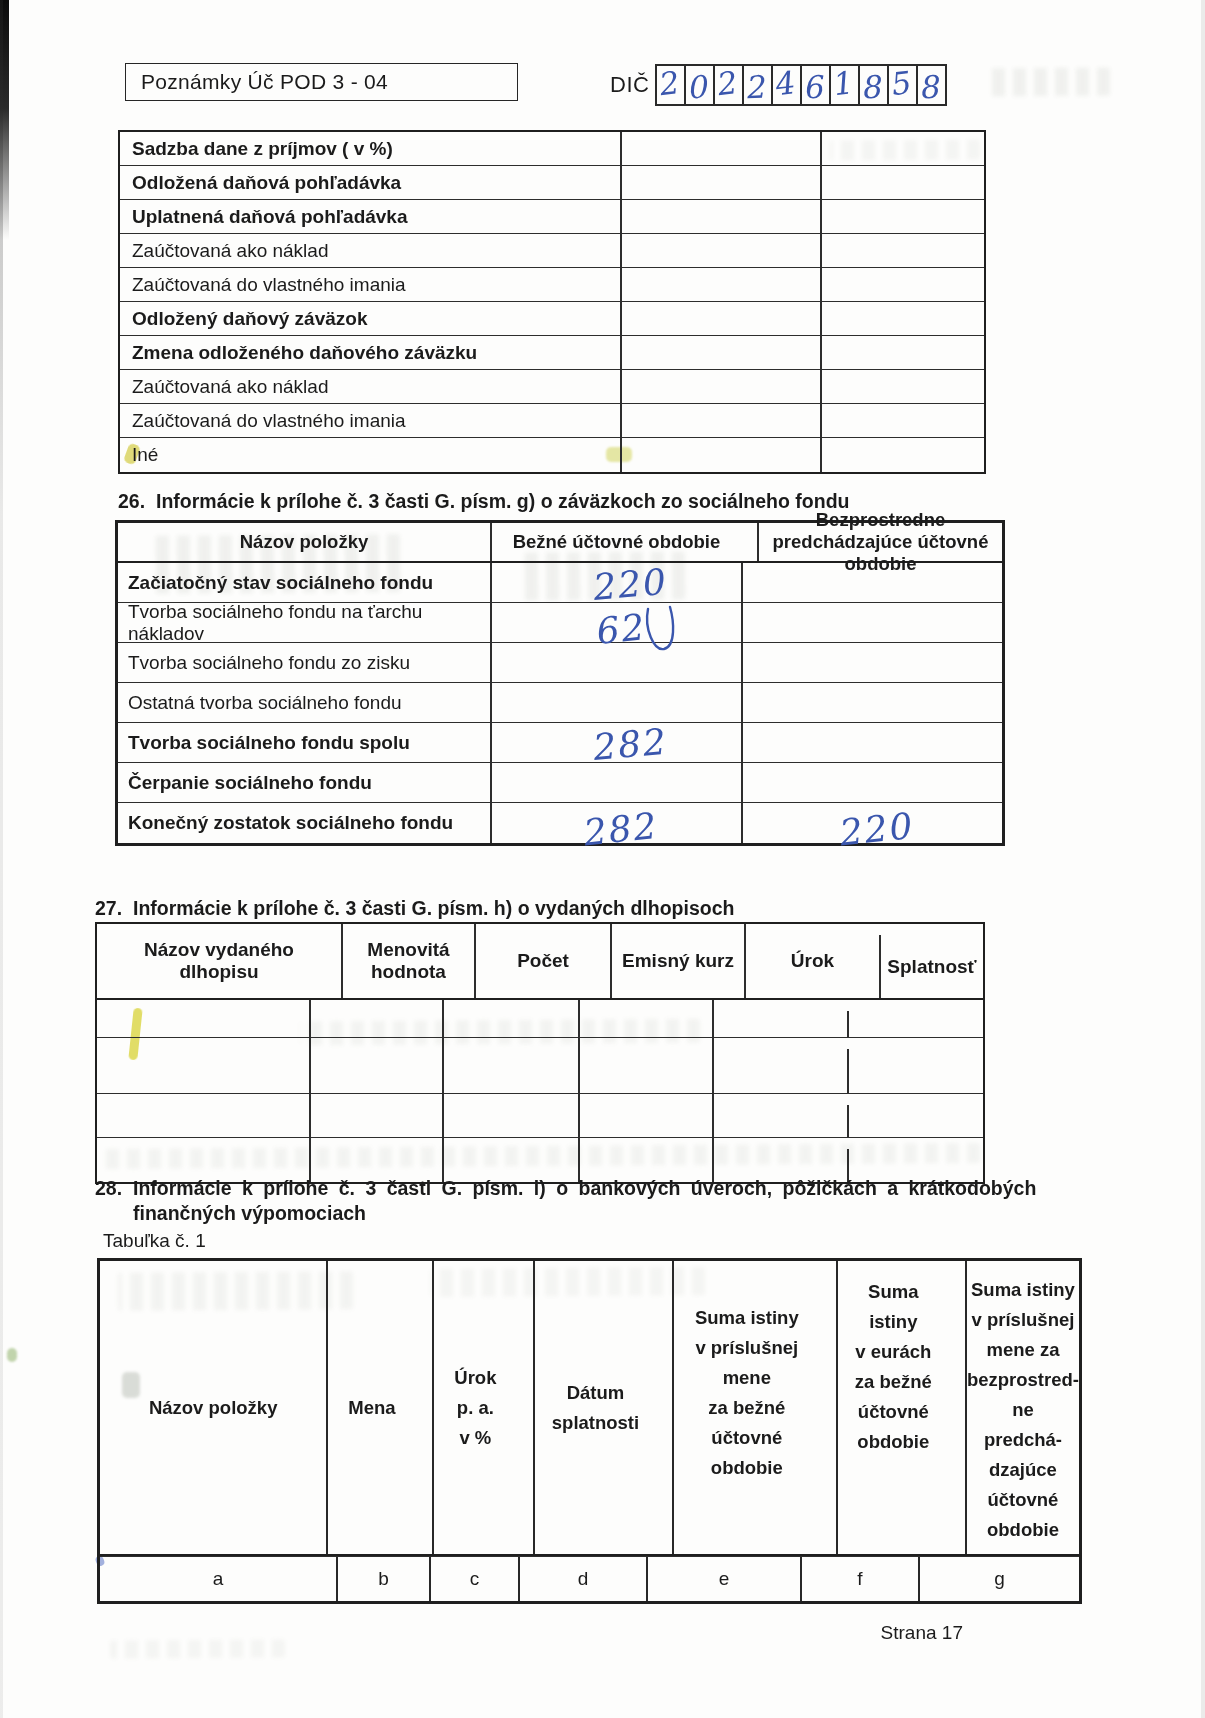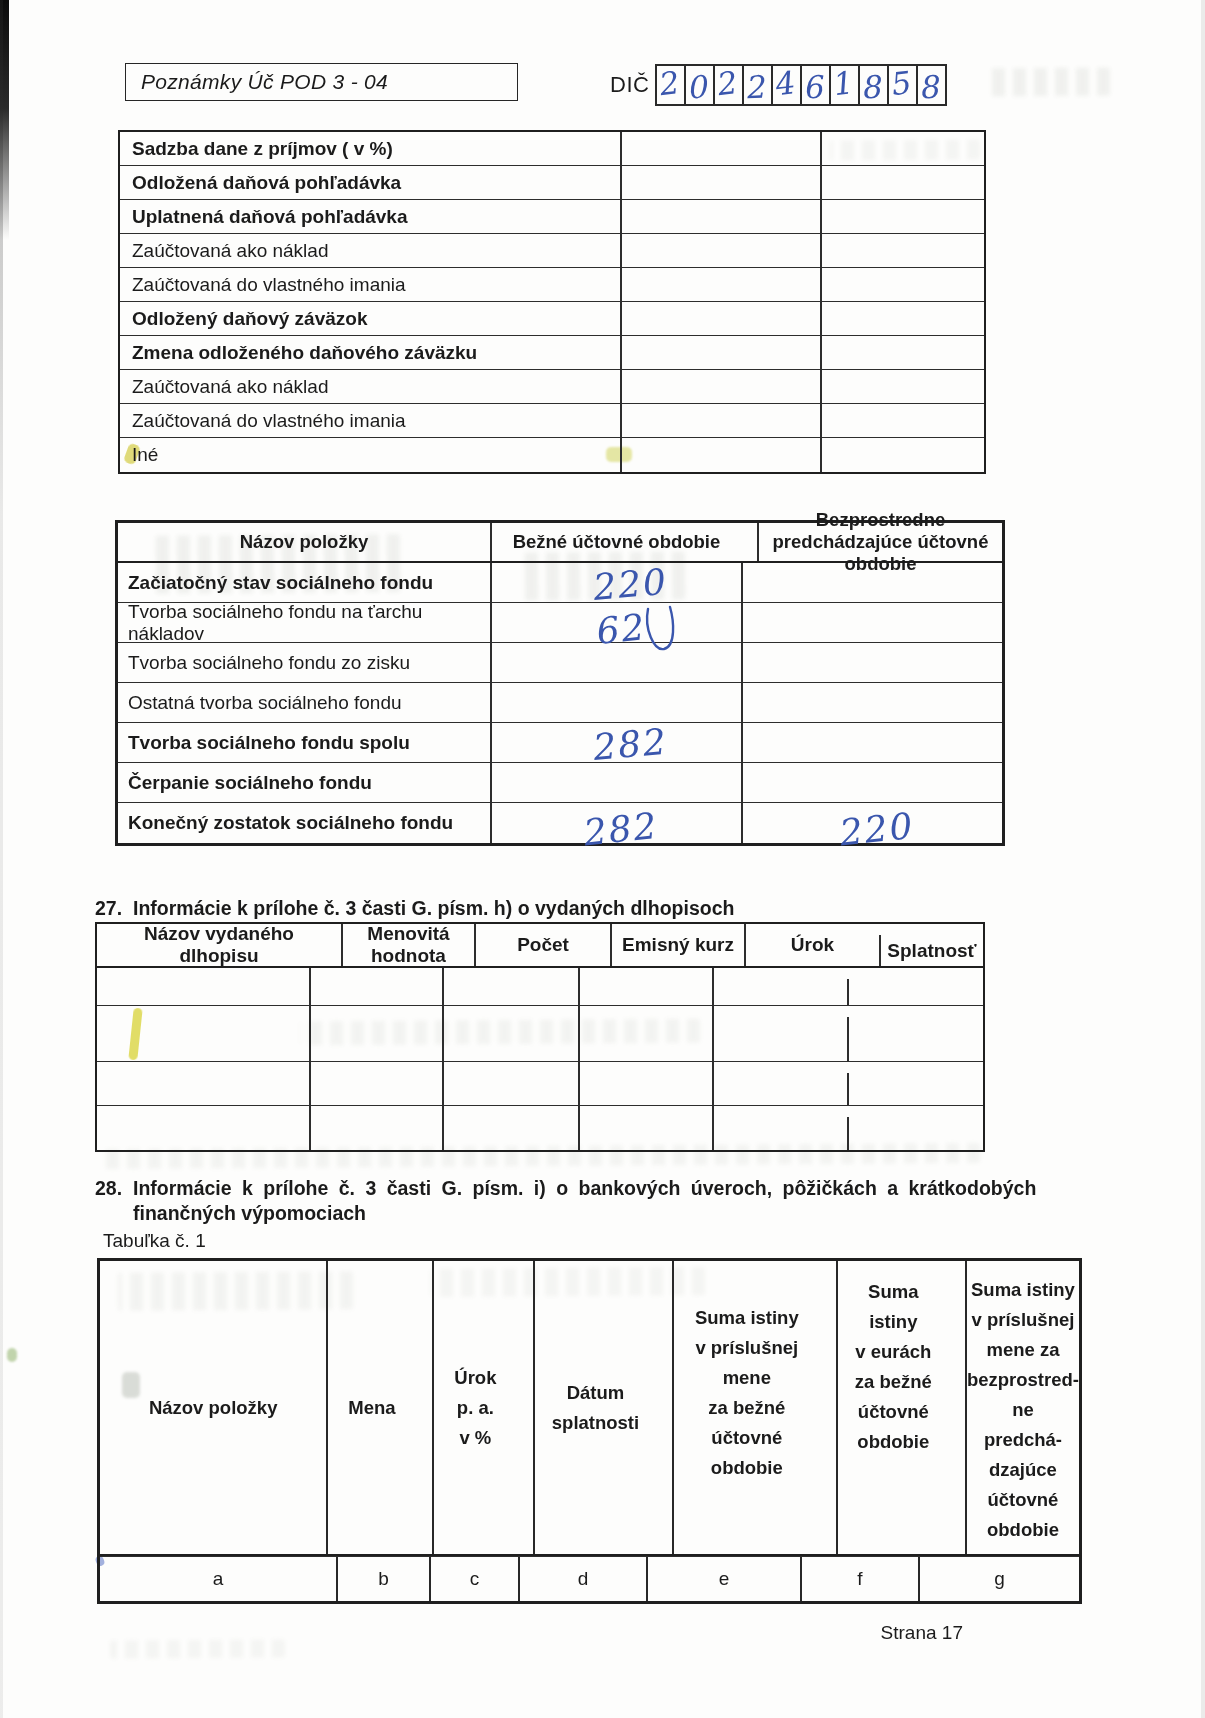--- a/index.html
+++ b/index.html
@@ -18,21 +18,21 @@
   .ghost{position:absolute;filter:blur(2px);opacity:.45;border-radius:3px;transform:scaleX(-1) rotate(.4deg);
     background:repeating-linear-gradient(90deg,rgba(110,118,100,.20) 0 13px,rgba(110,118,100,0) 13px 21px);}
   .hl{position:absolute;border-radius:5px;}
   
   .hw{font-family:"DejaVu Serif", serif;font-style:italic;color:var(--ink,#3a56ad);
       display:inline-block;transform:rotate(-4deg);letter-spacing:2px;line-height:1;}
   .ink-stroke{position:absolute;color:var(--ink,#3a56ad);}
   
   .form-code-box{position:absolute;left:125px;top:63px;width:393px;height:38px;
     border:1.6px solid #262626;display:flex;align-items:center;padding-left:15px;
-    font-size:21px;letter-spacing:.3px;box-sizing:border-box;font-style:italic;}
+    font-size:21px;letter-spacing:.3px;box-sizing:border-box;}
   .dic-group{position:absolute;left:610px;top:64px;display:flex;align-items:center;}
   .dic-label{font-size:22px;margin-right:8px;letter-spacing:.5px;}
   .dic-cells{display:flex;}
   .dic-cell{width:31px;height:42px;border:2px solid #2a2a2a;margin-left:-2px;
     display:flex;align-items:center;justify-content:center;overflow:visible;box-sizing:border-box;}
   .dic-cell .hw{font-size:31px;}
   .dic-cell:nth-child(odd) .hw{transform:rotate(-7deg) translateY(-2px);}
   .dic-cell:nth-child(even) .hw{transform:rotate(-2deg) translateY(2px);}
   
   .tbl{position:absolute;box-sizing:border-box;border:3px solid #1f1f1f;background:transparent;}
@@ -59,21 +59,21 @@
   .tbl26 .trow{height:40px;}
   .tbl26 .thead{display:flex;}
   .tbl26 .lab{width:372px;padding-left:10px;font-size:19px;}
   .tbl26 .thead .lab{justify-content:center;padding-left:0;}
   .tbl26 .v1{width:251px;justify-content:center;}
   .tbl26 .v2{flex:1;justify-content:center;}
   .tbl26 .thead .tcell{font-weight:bold;font-size:18.5px;line-height:22px;text-align:center;justify-content:center;}
   .tbl26 .hw{font-size:36px;}
   
   .tbl27{left:95px;top:922px;width:890px;border-width:2.6px;}
-  .tbl27 .thead{height:44px;}
+  .tbl27 .thead{height:76px;}
   .tbl27 .thead .tcell{font-weight:bold;font-size:19px;line-height:22px;}
   .tbl27 .r1{height:38px;} .tbl27 .r2{height:56px;} .tbl27 .r3{height:44px;} .tbl27 .r4{height:44px;}
   .tbl27 .c1{width:212px;} .tbl27 .c2{width:133px;} .tbl27 .c3{width:136px;}
   .tbl27 .c4{width:134px;} .tbl27 .c5{width:135px;} .tbl27 .c6{flex:1;margin-top:11px;}
   
   .s28{line-height:25px;}
   .s28-l1{display:block;word-spacing:5px;}
   .s28-l2{display:block;}
   .tab-label{position:absolute;left:103px;top:1230px;font-size:19px;}
   
@@ -205,20 +205,24 @@
         <div class="tcell v1"></div>
         <div class="tcell v2"></div>
       </div>
     <div class="trow">
         <div class="tcell lab">Iné</div>
         <div class="tcell v1"></div>
         <div class="tcell v2"></div>
       </div>
   </div>
 
+  <div class="sec-heading" style="left:118px;top:490px;">
+    <span class="sec-num">26.</span>
+    <span>Informácie k prílohe č. 3 časti G. písm. g) o záväzkoch zo sociálneho fondu</span>
+  </div>
   <div class="tbl tbl26">
     <div class="trow thead">
       <div class="tcell lab">Názov položky</div>
       <div class="tcell v1">Bežné účtovné obdobie</div>
       <div class="tcell v2 pre">Bezprostredne
 predchádzajúce účtovné
 obdobie</div>
     </div>
     <div class="trow">
       <div class="tcell lab b">Začiatočný stav sociálneho fondu</div>

